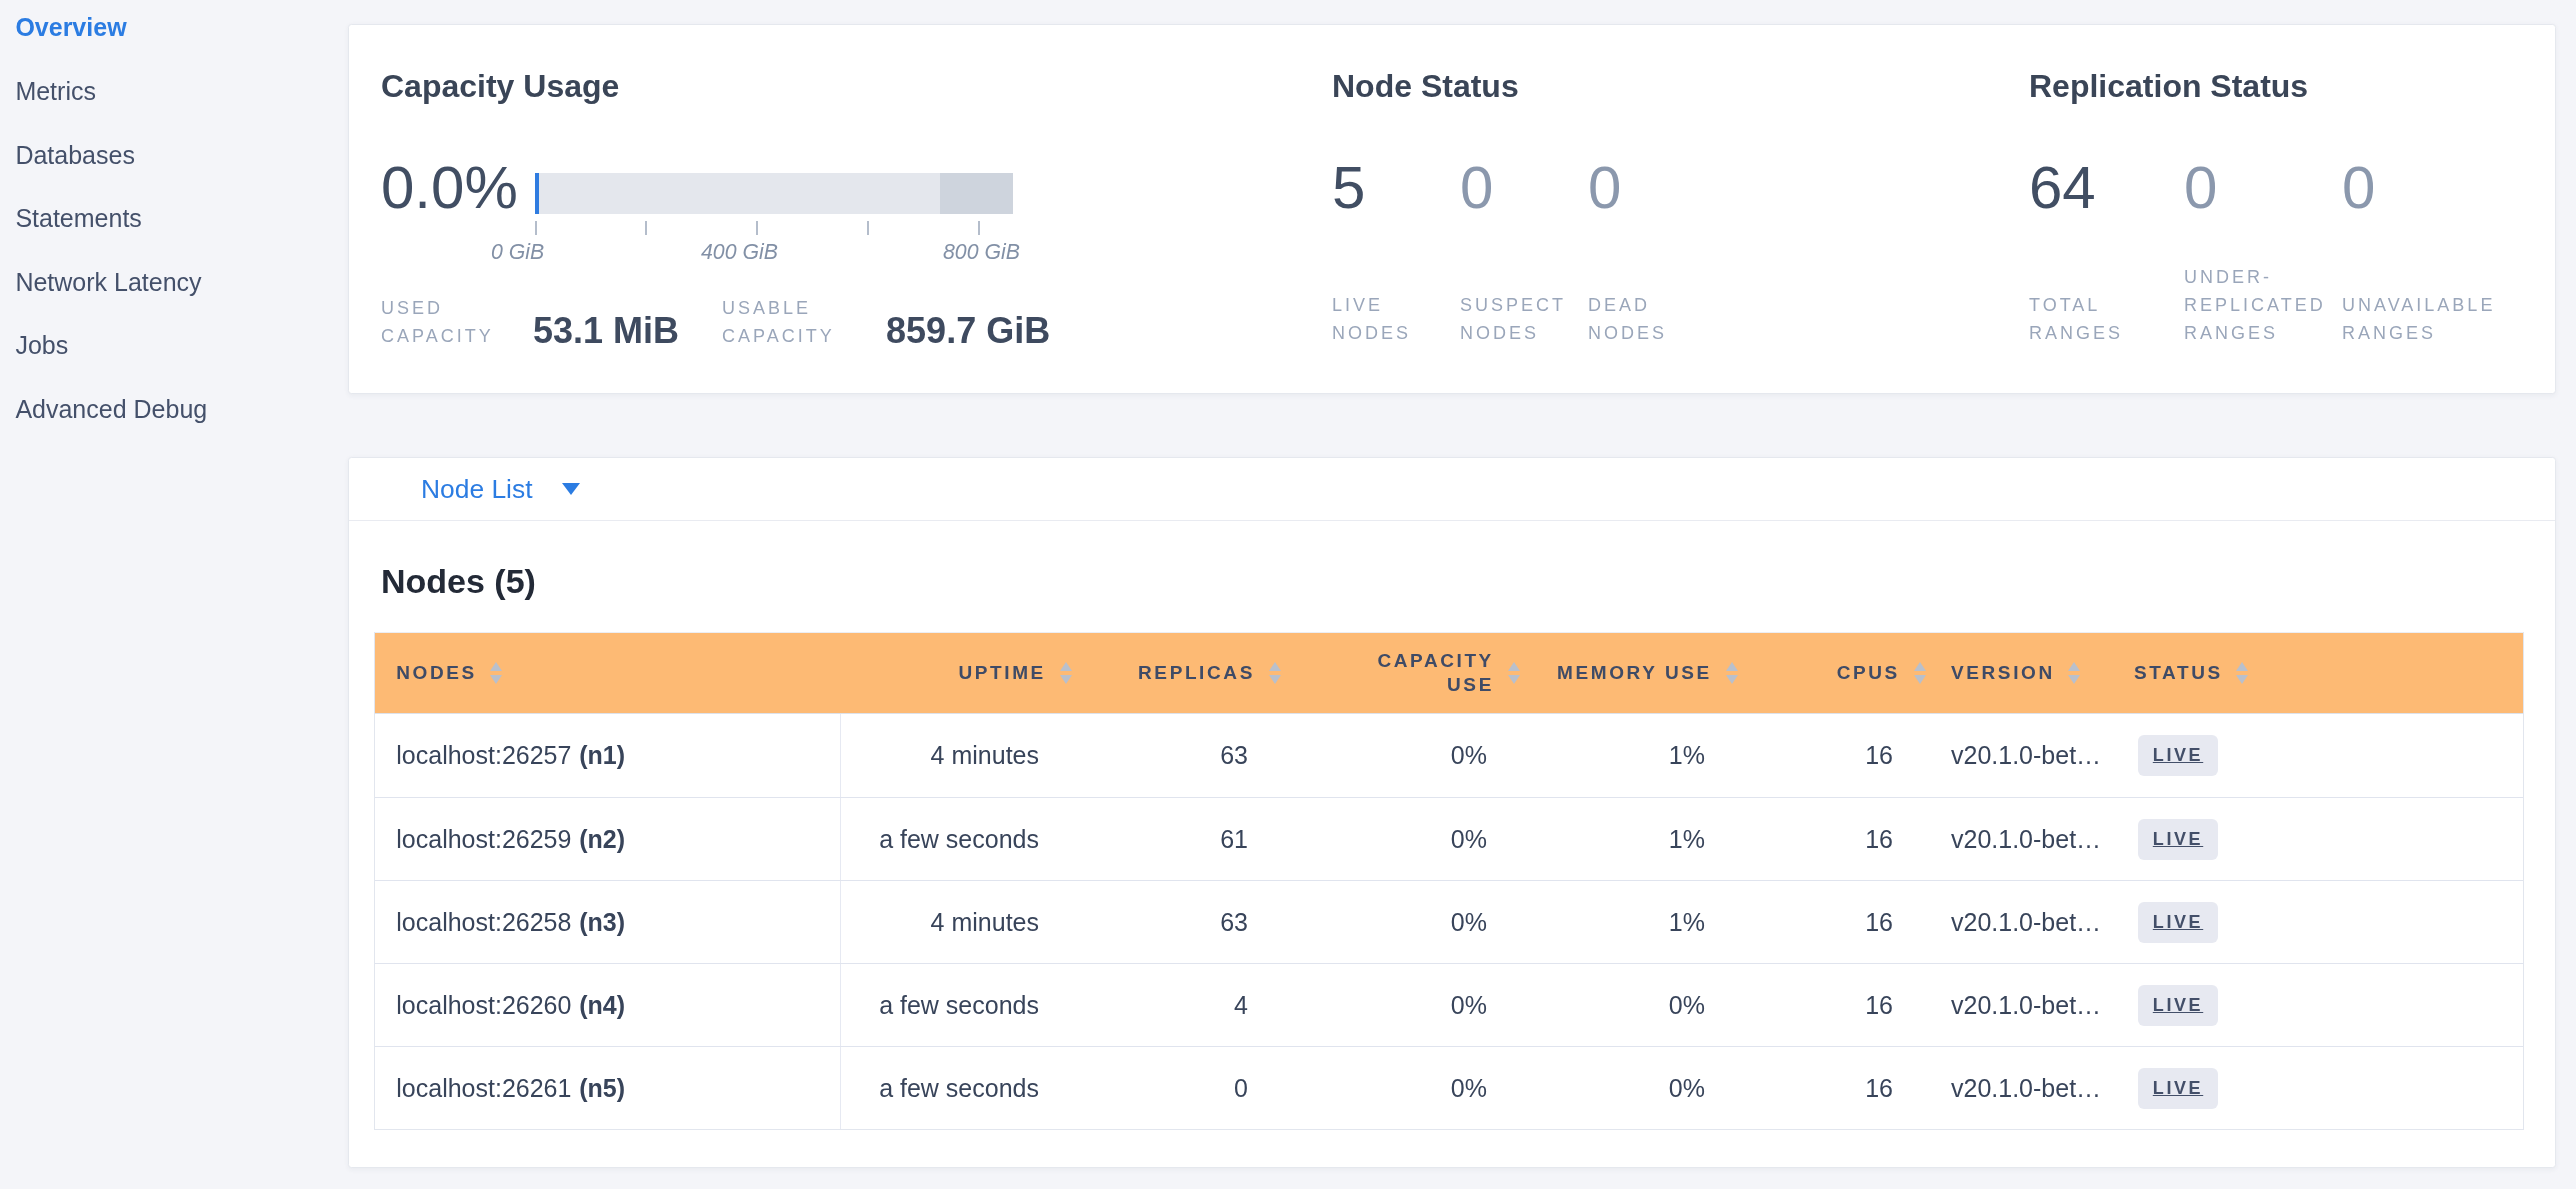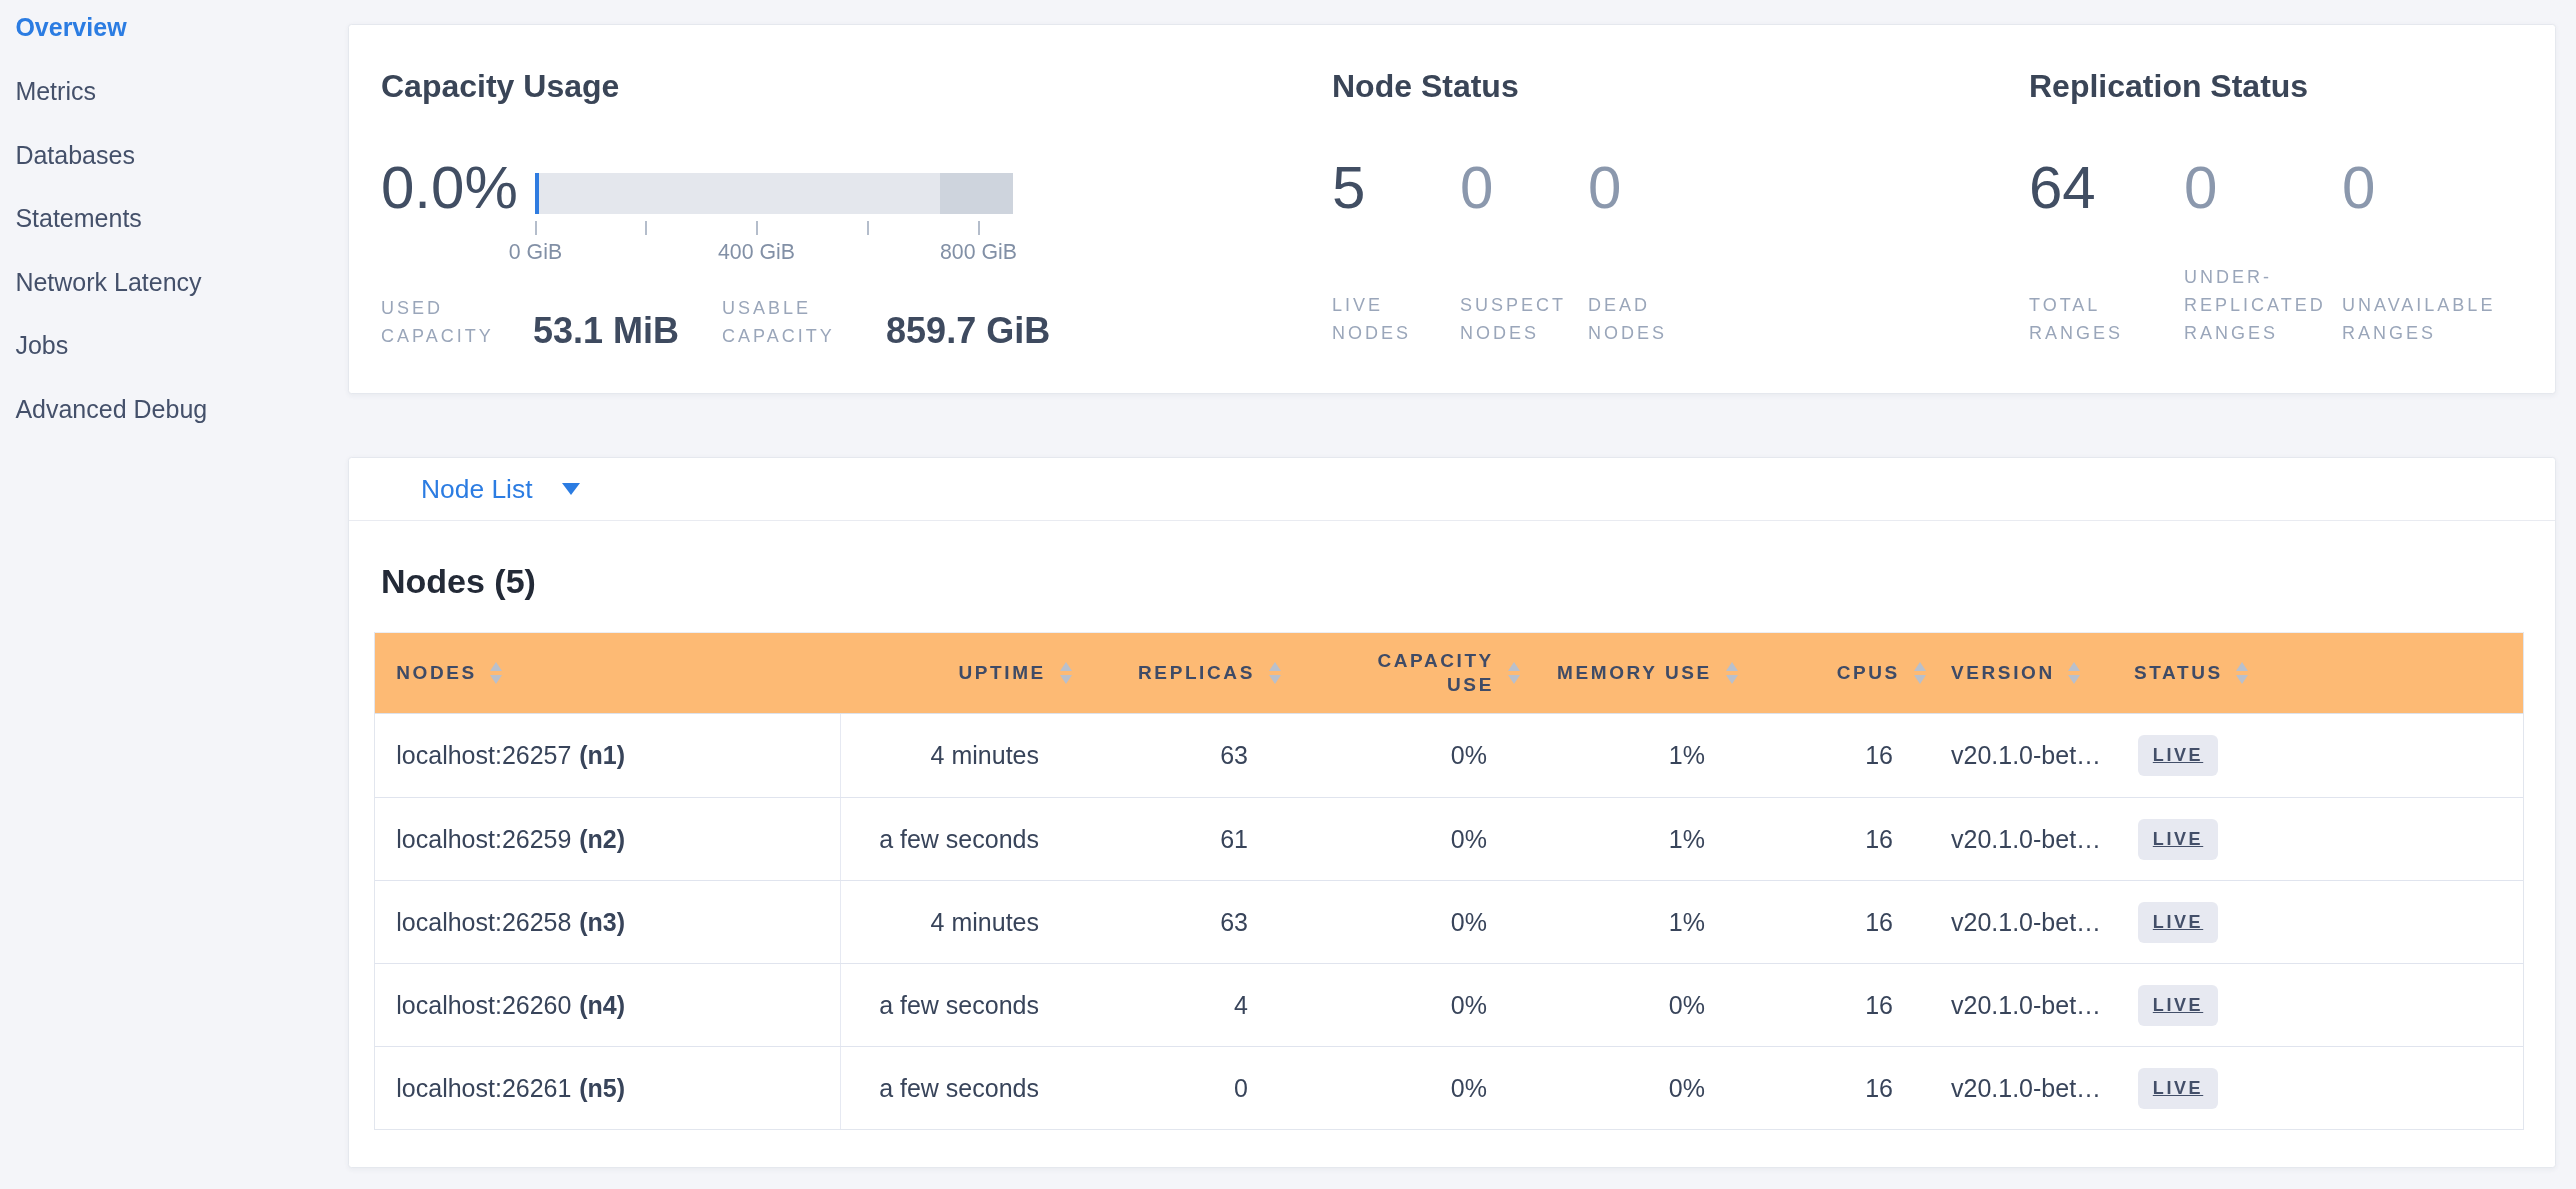--- a/index.html
+++ b/index.html
@@ -37,21 +37,21 @@
   .sec h2 { position:absolute; top:43px; left:0; font-size:32px; font-weight:600; color:#3a4557; white-space:nowrap; }
 
   .big-num { font-size:60px; line-height:65px; font-weight:500; color:#414e63; }
   .pct { position:absolute; left:0; top:130px; }
 
   .gauge { position:absolute; left:154px; top:148px; width:478px; height:111px; }
   .gauge-track { position:relative; width:478px; height:41px; background:#e4e7ed; overflow:hidden; }
   .gauge-used { position:absolute; left:0; top:0; width:4.3px; height:41px; background:#2f7ce0; }
   .gauge-dark { position:absolute; left:405px; top:0; width:73px; height:41px; background:#ced4dd; }
   .tick { position:absolute; top:48px; width:1.7px; height:13.6px; background:#b4bdcb; }
-  .tick-label { position:absolute; top:67px; font-size:21.3px; color:#8290a6; text-align:center; white-space:nowrap; }
+  .tick-label { position:absolute; top:67px; font-size:21.3px; color:#8290a6; text-align:left; white-space:nowrap;font-style:italic; }
 
   .stat-nums { position:absolute; top:130px; left:0; display:flex; }
   .stat-nums span { display:block; }
   .stat-nums .muted { color:#8b98ad; }
   .sec-nodes .stat-nums span:nth-child(1){ width:128px; }
   .sec-nodes .stat-nums span:nth-child(2){ width:128px; }
   .sec-nodes .stat-nums span:nth-child(3){ width:171px; }
   .sec-repl  .stat-nums span:nth-child(1){ width:155px; }
   .sec-repl  .stat-nums span:nth-child(2){ width:158px; }
   .sec-repl  .stat-nums span:nth-child(3){ width:179px; }
@@ -154,21 +154,21 @@
           <div class="gauge-used"></div>
           <div class="gauge-dark"></div>
         </div>
         <div class="tick" style="left:0px"></div>
         <div class="tick" style="left:110px"></div>
         <div class="tick" style="left:221px"></div>
         <div class="tick" style="left:332px"></div>
         <div class="tick" style="left:443px"></div>
         <div class="tick-label" style="left:-44px; width:89px;">0 GiB</div>
         <div class="tick-label" style="left:166px; width:111px;">400 GiB</div>
-        <div class="tick-label" style="left:388px; width:111px;">800 GiB</div>
+        <div class="tick-label" style="left:408px; width:111px;">800 GiB</div>
       </div>
 
       <div class="cap-bottom">
         <div class="lblcol lblcol1">
             <span class="lbl">USED CAPACITY</span>
           </div>
         <div class="cap-val first">53.1 MiB</div>
         <div class="lblcol lblcol2">
             <span class="lbl">USABLE CAPACITY</span>
           </div>

